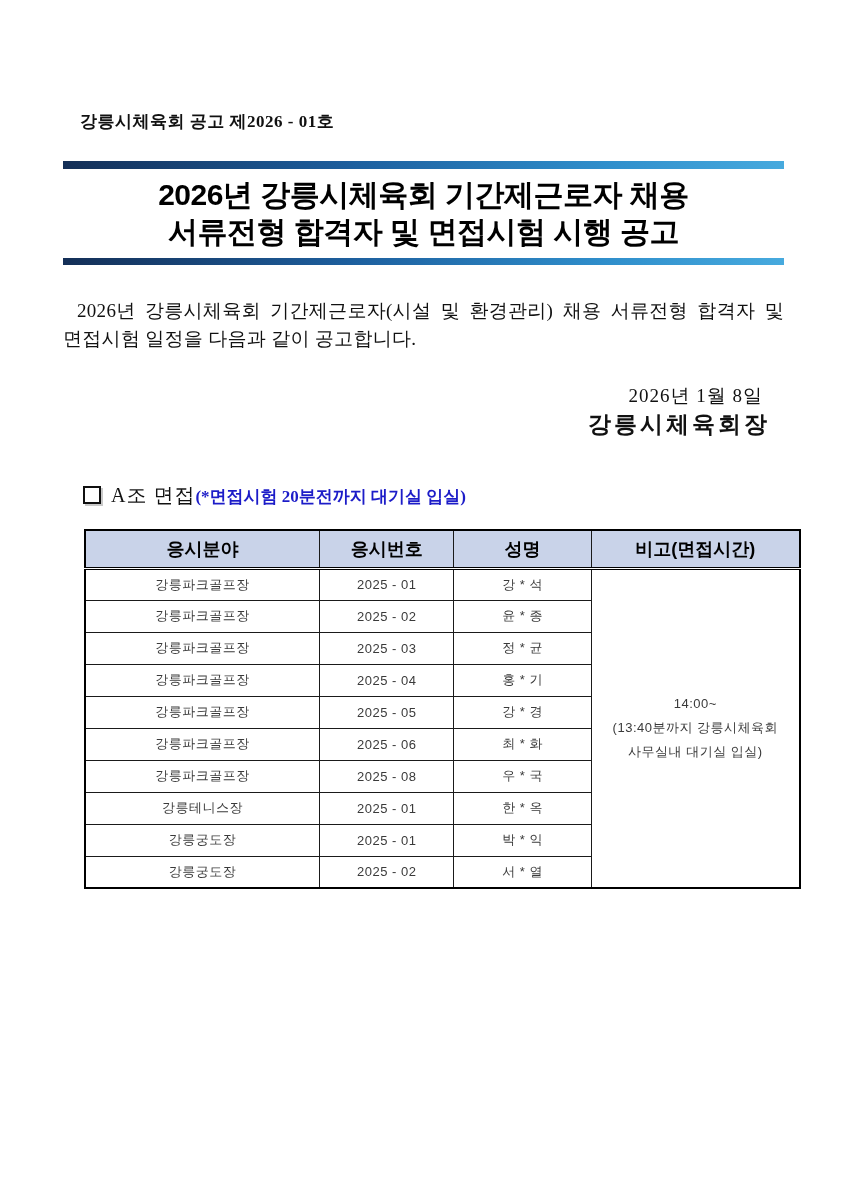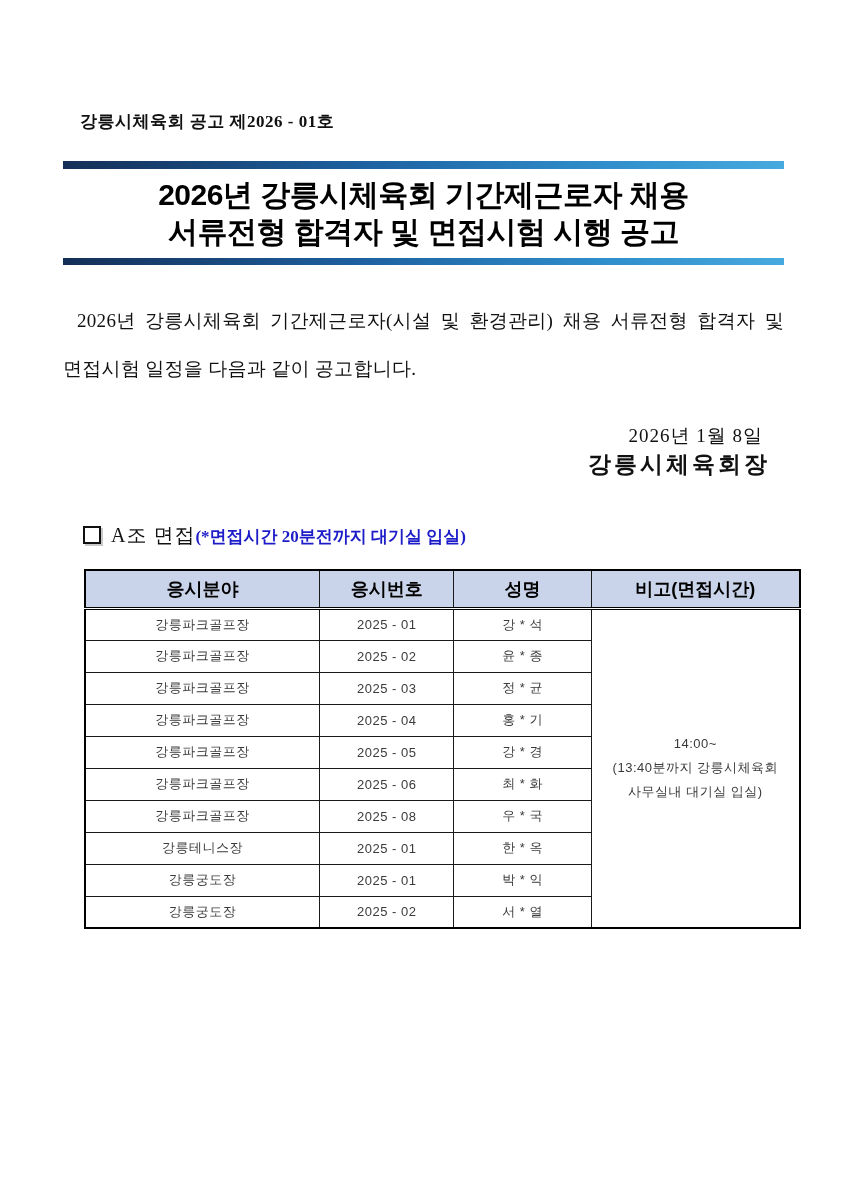--- a/index.html
+++ b/index.html
@@ -24,21 +24,21 @@
   .bar.bottom { height:7px; margin-top:6px; }
   .title-lines {
     padding:7px 0 2px 0; text-align:center;
     font-family:"Liberation Sans","DejaVu Sans",sans-serif;
     font-weight:800; font-size:30px; line-height:37px; color:#000;
     letter-spacing:-0.5px;
   }
 
   
   .paragraph {
-    margin-top:32px; font-size:19px; line-height:48px;
+    margin-top:32px; font-size:19px; line-height:28px;
     text-align:justify; text-indent:14px; letter-spacing:0.3px;
     word-break:keep-all;
   }
 
   
   .signoff { margin-top:30px; text-align:right; }
   .signoff .date { font-size:19px; padding-right:21px; letter-spacing:1px; }
   .signoff .signer {
     font-size:23px; font-weight:bold;
     padding-right:14px; letter-spacing:3px;
@@ -105,21 +105,21 @@
 
   <div class="paragraph">2026년 강릉시체육회 기간제근로자(시설 및 환경관리) 채용 서류전형 합격자 및 면접시험 일정을 다음과 같이 공고합니다.</div>
 
   <div class="signoff">
     <div class="date">2026년 1월 8일</div>
     <div class="signer">강릉시체육회장</div>
   </div>
 
 
   <div class="group-line">
-    <span class="checkbox"></span><span class="group-label">A조 면접</span><span class="group-note">(*면접시간 20분전까지 대기실 입실)</span>
+    <span class="checkbox"></span><span class="group-label">A조 면접</span><span class="group-note">(*면접시험 20분전까지 대기실 입실)</span>
   </div>
 
   <table class="roster">
     <colgroup>
       <col class="col-field">
         <col class="col-number">
         <col class="col-name">
         <col class="col-note">
     </colgroup>
     <thead>

